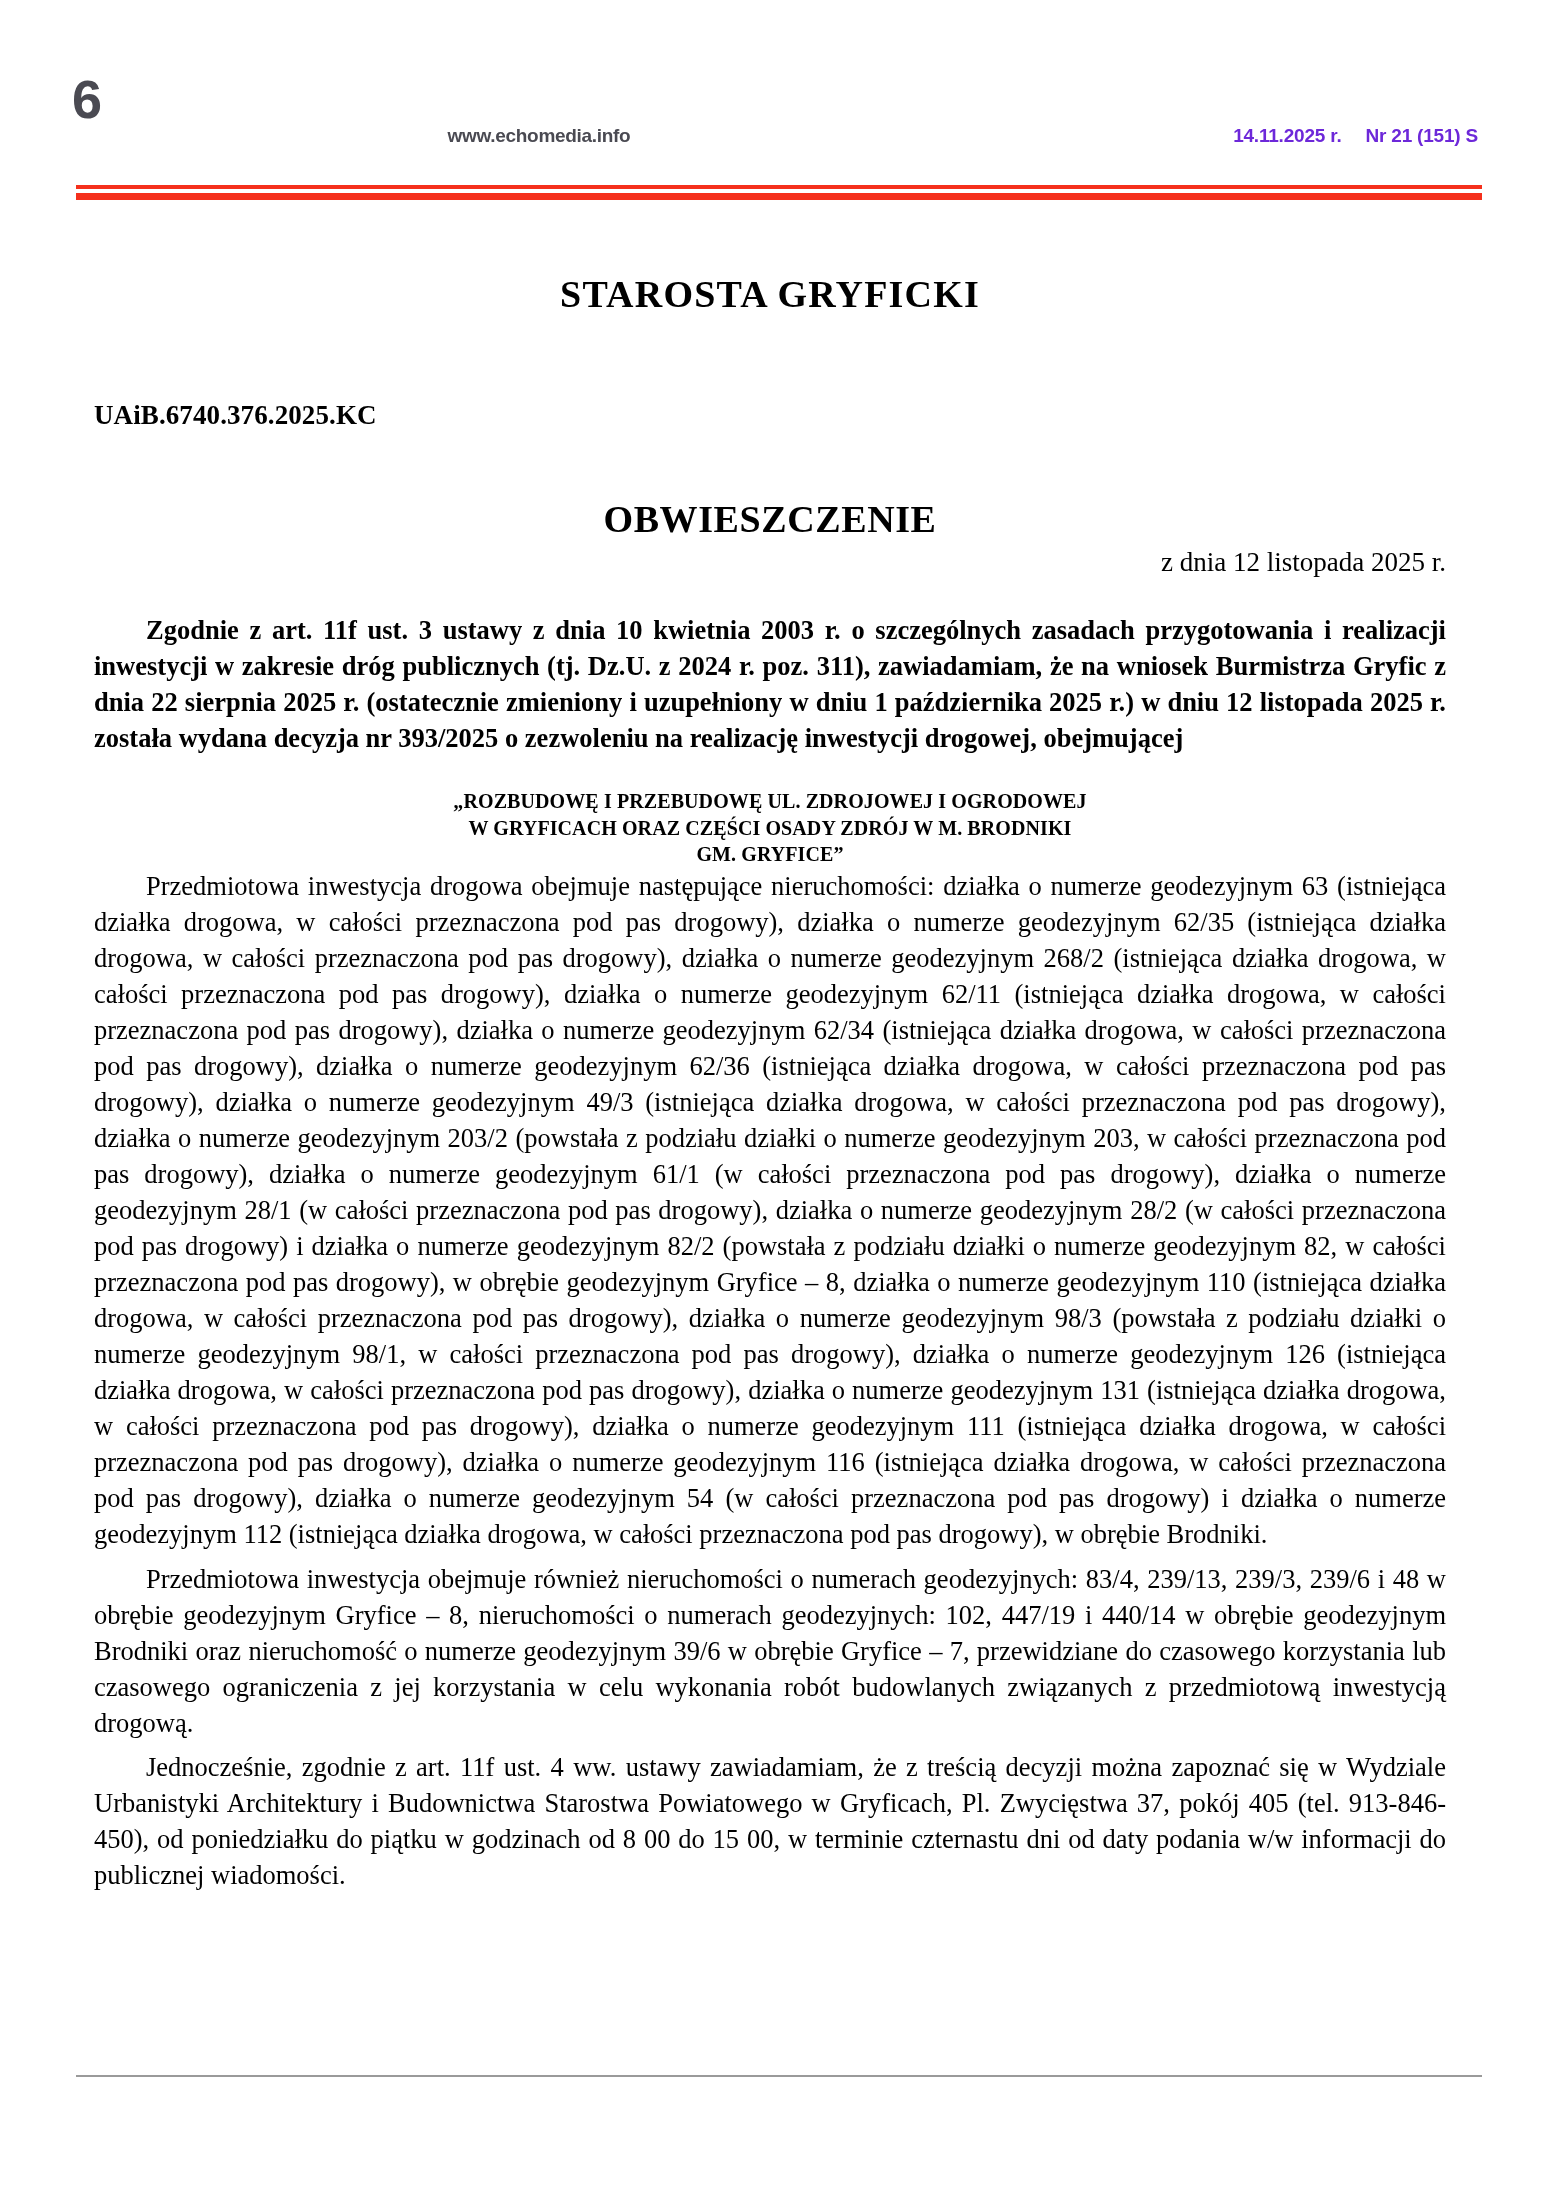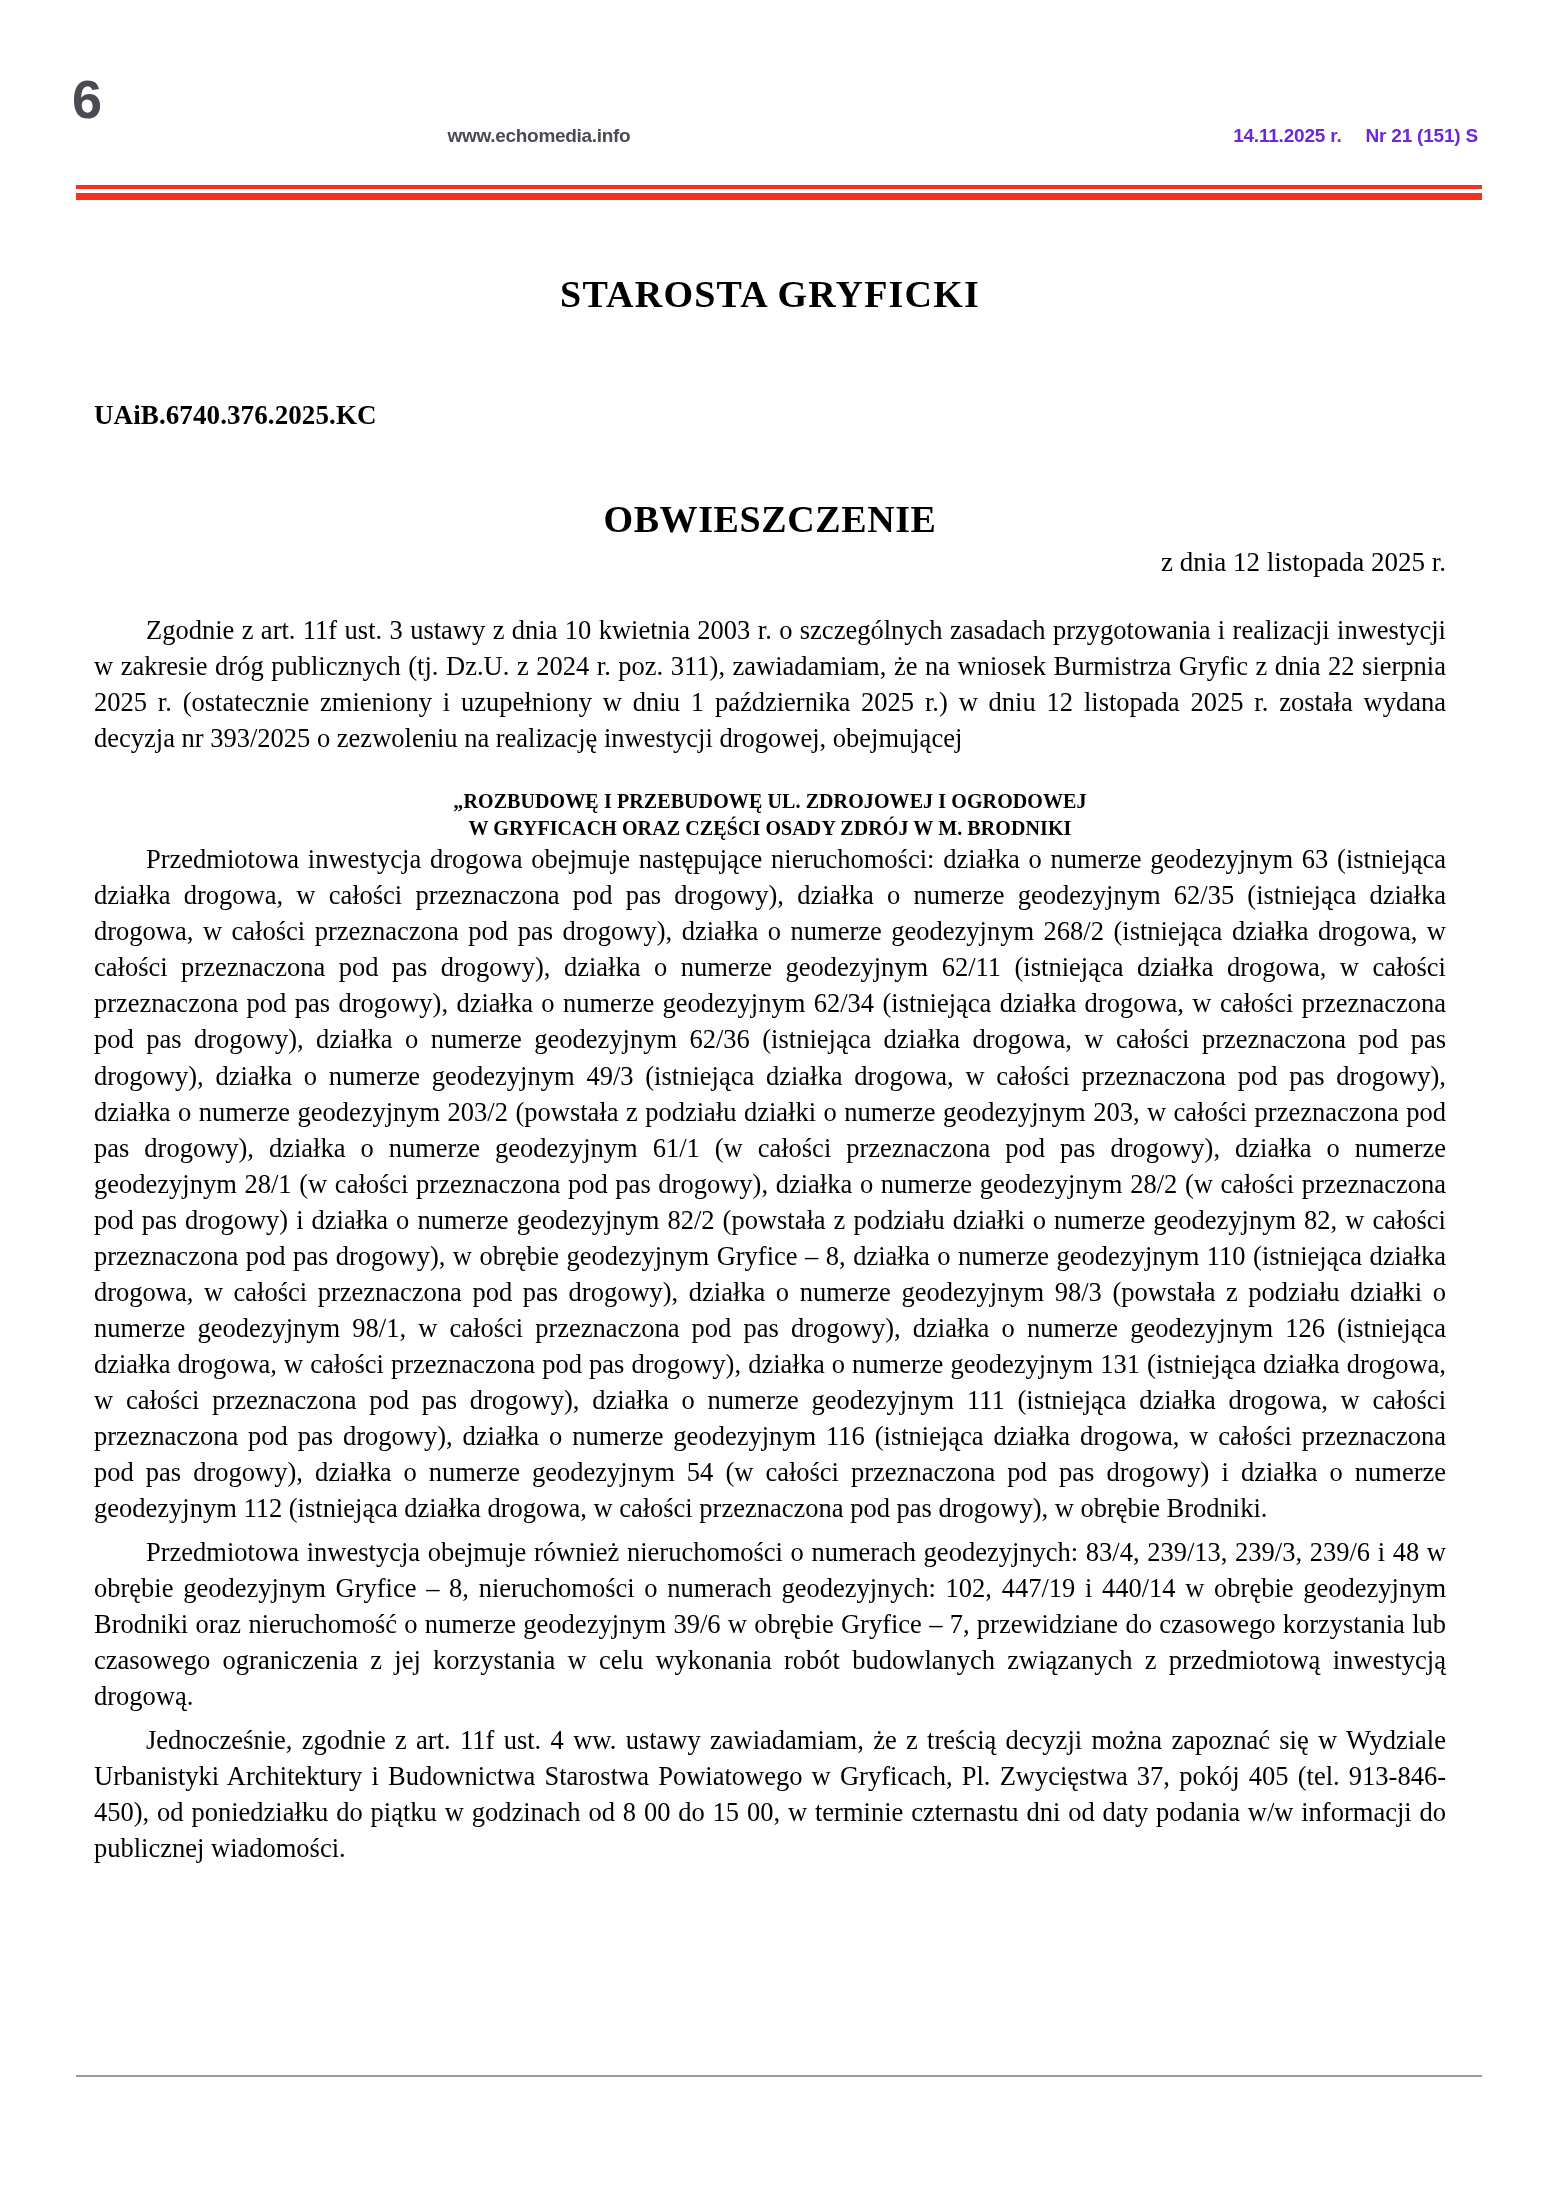--- a/index.html
+++ b/index.html
@@ -121,20 +121,21 @@
     line-height: 1.36;
     text-align: justify;
     text-justify: inter-word;
     margin: 0;
     -webkit-hyphens: none;
     hyphens: none;
   }
   p.body.first {
     margin-top: 34px;
     text-indent: 52px;
+    font-weight: bold;
   }
   p.body.indent {
     text-indent: 52px;
   }
   p.body.tight {
     margin-top: 8px;
   }
 
   .invest-title {
     text-align: center;
@@ -184,20 +185,21 @@
 
     <div class="notice-title">OBWIESZCZENIE</div>
 
     <div class="notice-date">z dnia 12 listopada 2025 r.</div>
 
     <p class="body first">Zgodnie z art. 11f ust. 3 ustawy z dnia 10 kwietnia 2003 r. o szczególnych zasadach przygotowania i realizacji inwestycji w zakresie dróg publicznych (tj. Dz.U. z 2024 r. poz. 311), zawiadamiam, że na wniosek Burmistrza Gryfic z dnia 22 sierpnia 2025 r. (ostatecznie zmieniony i uzupełniony w dniu 1 października 2025 r.)  w dniu 12 listopada 2025 r. została wydana decyzja nr 393/2025 o zezwoleniu na realizację inwestycji drogowej, obejmującej</p>
 
     <div class="invest-title">
       <div>„ROZBUDOWĘ I PRZEBUDOWĘ UL. ZDROJOWEJ I OGRODOWEJ</div>
       <div>W GRYFICACH ORAZ CZĘŚCI OSADY ZDRÓJ W M. BRODNIKI</div>
+      <div>GM. GRYFICE”</div>
     </div>
 
     <p class="body indent big-para">Przedmiotowa inwestycja drogowa obejmuje następujące nieruchomości: działka o numerze geodezyjnym 63 (istniejąca działka drogowa, w całości przeznaczona pod pas drogowy), działka o numerze geodezyjnym 62/35 (istniejąca działka drogowa, w całości przeznaczona pod pas drogowy), działka o numerze geodezyjnym 268/2 (istniejąca działka drogowa, w całości przeznaczona pod pas drogowy), działka o numerze geodezyjnym 62/11 (istniejąca działka drogowa, w całości przeznaczona pod pas drogowy), działka o numerze geodezyjnym 62/34 (istniejąca działka drogowa, w całości przeznaczona pod pas drogowy), działka o numerze geodezyjnym 62/36 (istniejąca działka drogowa, w całości przeznaczona pod pas drogowy), działka o numerze geodezyjnym 49/3 (istniejąca działka drogowa, w całości przeznaczona pod pas drogowy), działka o numerze geodezyjnym 203/2 (powstała z podziału działki o numerze geodezyjnym 203, w całości przeznaczona pod pas drogowy), działka o numerze geodezyjnym 61/1 (w całości przeznaczona pod pas drogowy), działka o numerze geodezyjnym 28/1 (w całości przeznaczona pod pas drogowy), działka o numerze geodezyjnym 28/2 (w całości przeznaczona pod pas drogowy) i działka o numerze geodezyjnym 82/2 (powstała z podziału działki o numerze geodezyjnym 82, w całości przeznaczona pod pas drogowy), w obrębie geodezyjnym Gryfice – 8, działka o numerze geodezyjnym 110 (istniejąca działka drogowa, w całości przeznaczona pod pas drogowy), działka o numerze geodezyjnym 98/3 (powstała z podziału działki o numerze geodezyjnym 98/1, w całości przeznaczona pod pas drogowy), działka o numerze geodezyjnym 126 (istniejąca działka drogowa, w całości przeznaczona pod pas drogowy), działka o numerze geodezyjnym 131 (istniejąca działka drogowa, w całości przeznaczona pod pas drogowy), działka o numerze geodezyjnym 111 (istniejąca działka drogowa, w całości przeznaczona pod pas drogowy), działka o numerze geodezyjnym 116 (istniejąca działka drogowa, w całości przeznaczona pod pas drogowy), działka o numerze geodezyjnym 54 (w całości przeznaczona pod pas drogowy) i działka o numerze geodezyjnym 112 (istniejąca działka drogowa, w całości przeznaczona pod pas drogowy), w obrębie Brodniki.</p>
 
     <p class="body indent tight">Przedmiotowa inwestycja obejmuje również nieruchomości o numerach geodezyjnych: 83/4, 239/13, 239/3, 239/6 i 48 w obrębie geodezyjnym Gryfice – 8, nieruchomości o numerach geodezyjnych: 102, 447/19 i 440/14 w obrębie geodezyjnym Brodniki oraz nieruchomość o numerze geodezyjnym 39/6 w obrębie Gryfice – 7, przewidziane do czasowego korzystania lub czasowego ograniczenia z jej korzystania w celu wykonania robót budowlanych związanych z przedmiotową inwestycją drogową.</p>
 
     <p class="body indent tight">Jednocześnie, zgodnie z art. 11f ust. 4 ww. ustawy zawiadamiam, że z treścią decyzji można zapoznać się w Wydziale Urbanistyki Architektury i Budownictwa Starostwa Powiatowego w Gryficach, Pl. Zwycięstwa 37, pokój 405 (tel. 913-846-450), od poniedziałku do piątku w godzinach od 8 00 do 15 00, w terminie czternastu dni od daty podania w/w informacji do publicznej wiadomości.</p>
 
   </div>
 

